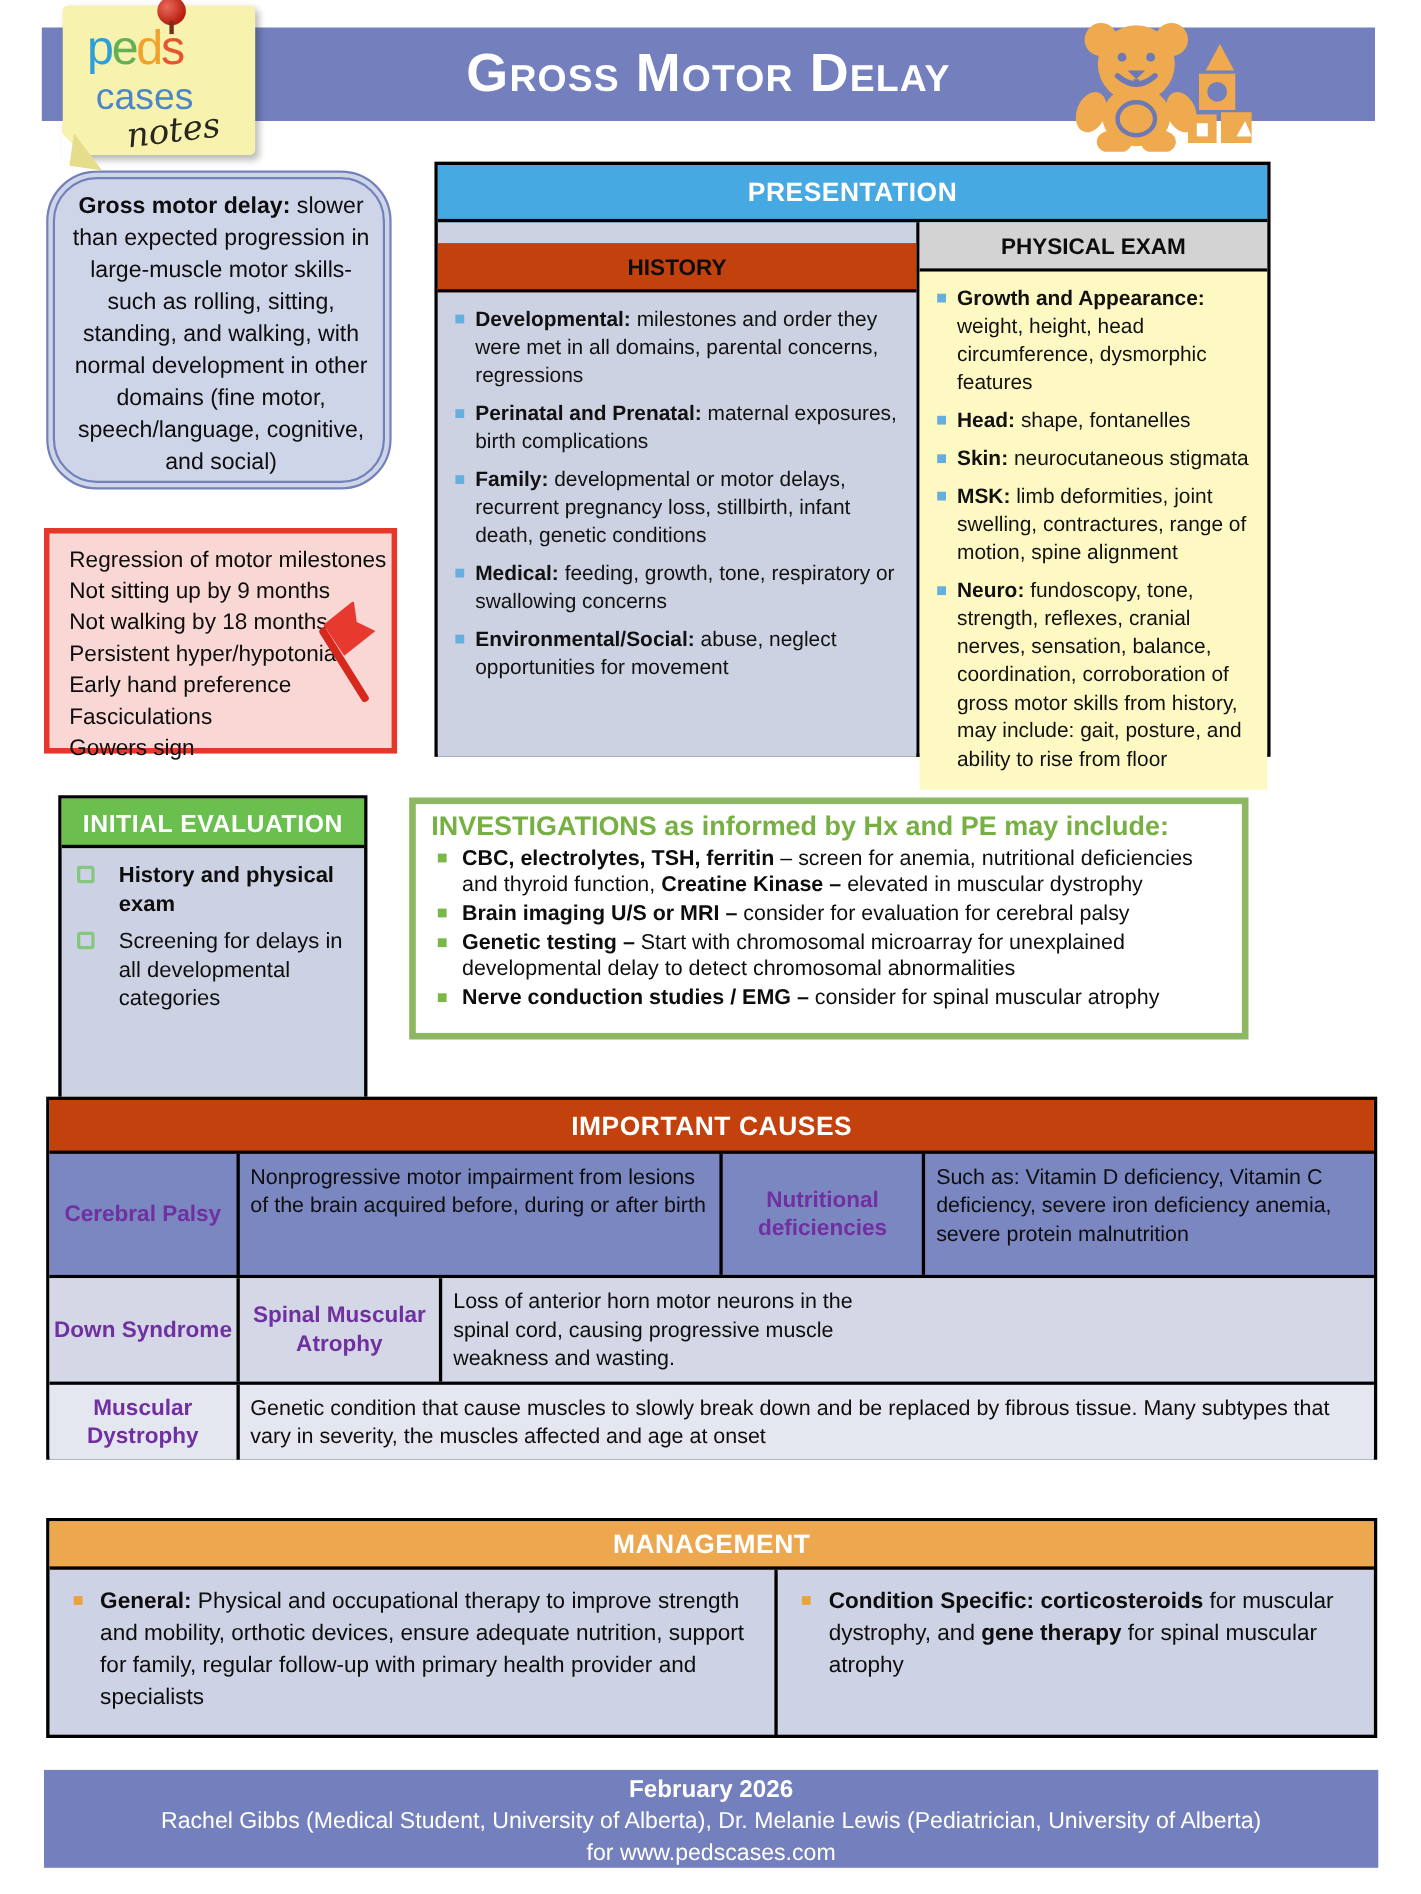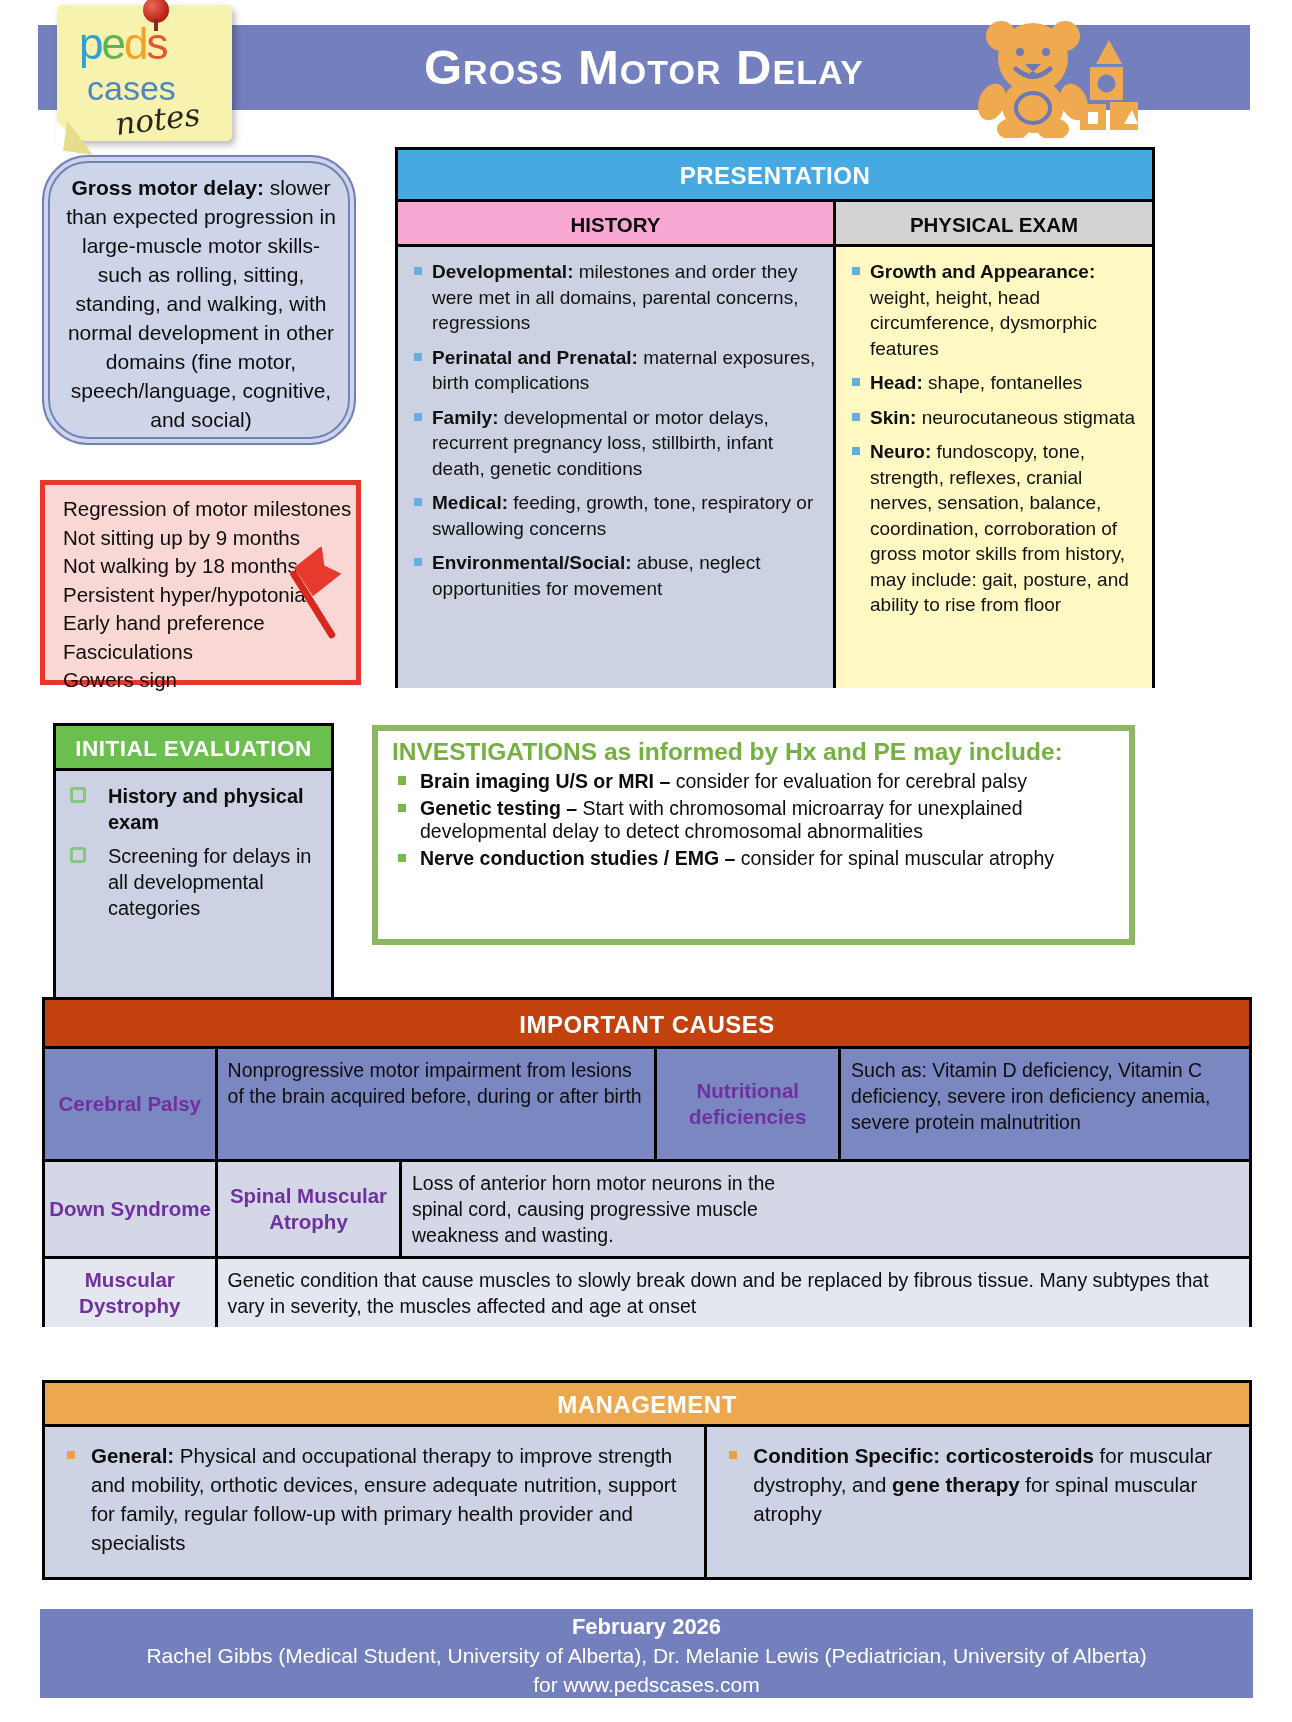--- a/index.html
+++ b/index.html
@@ -55,21 +55,21 @@
   .pres { position:absolute; left:395px; top:147px; width:760px; height:541px;
     border:3px solid #000; background:#cdd2e3; }
   .pres-head { height:52px; background:#47a9e1; border-bottom:3px solid #000;
     color:#fff; font-weight:bold; font-size:24px; text-align:center; line-height:52px; letter-spacing:.5px; }
   .pres-cols { display:flex; height:486px; }
   .pres-col { display:flex; flex-direction:column; }
   .pres-col.left  { width:438px; border-right:3px solid #000; }
   .pres-col.right { width:316px; }
   .col-head { height:45px; line-height:45px; text-align:center; font-weight:bold; font-size:20.5px;
     border-bottom:3px solid #000; color:#0d0d0d; }
-  .left  .col-head { background:#f9a8d4; }
+  .left  .col-head { background:#c2410c;margin-top:19px; }
   .right .col-head { background:#d3d3d3; }
   .col-body { flex:1; padding:12px 8px 6px 10px; font-size:19px; line-height:25.5px; }
   .left  .col-body { background:#cdd2e3; }
   .right .col-body { background:#fef9c3; }
   .pitem { position:relative; padding-left:24px; margin-bottom:9px; }
   .pitem .sq { position:absolute; left:6px; top:8px; width:8px; height:8px; background:#65aede; }
   .bseg { font-weight:bold; }
   
   .initeval { position:absolute; left:53px; top:723px; width:281px; height:294px;
     border:3px solid #000; background:#ccd2e3; }
@@ -199,37 +199,38 @@
           <div class="pitem"><span class="sq"></span><span><span class="bseg">Medical:</span><span> feeding, growth, tone, respiratory or swallowing concerns</span></span></div>
           <div class="pitem"><span class="sq"></span><span><span class="bseg">Environmental/Social:</span><span> abuse, neglect opportunities for movement</span></span></div>
         </div>
       </div>
       <div class="pres-col right">
         <div class="col-head">PHYSICAL EXAM</div>
         <div class="col-body">
           <div class="pitem"><span class="sq"></span><span><span class="bseg">Growth and Appearance:</span><span> weight, height, head circumference, dysmorphic features</span></span></div>
           <div class="pitem"><span class="sq"></span><span><span class="bseg">Head:</span><span> shape, fontanelles</span></span></div>
           <div class="pitem"><span class="sq"></span><span><span class="bseg">Skin:</span><span> neurocutaneous stigmata</span></span></div>
+          <div class="pitem"><span class="sq"></span><span><span class="bseg">MSK:</span><span> limb deformities, joint swelling, contractures, range of motion, spine alignment</span></span></div>
           <div class="pitem"><span class="sq"></span><span><span class="bseg">Neuro:</span><span> fundoscopy, tone, strength, reflexes, cranial nerves, sensation, balance, coordination, corroboration of gross motor skills from history, may include: gait, posture, and ability to rise from floor</span></span></div>
         </div>
       </div>
     </div>
   </div>
 
   <div class="initeval">
     <div class="initeval-head">INITIAL EVALUATION</div>
     <div class="initeval-body">
       <div class="citem bold"><span class="chk"></span><span>History  and physical exam</span></div>
       <div class="citem"><span class="chk"></span><span>Screening for delays in all developmental categories</span></div>
     </div>
   </div>
 
   <div class="invest">
     <div class="invest-title">INVESTIGATIONS as informed by Hx and PE may include:</div>
-    <div class="iitem"><span class="sq"></span></div>
+    <div class="iitem"><span class="sq"></span><span><span class="bseg">CBC, electrolytes, TSH, ferritin</span><span> – screen for anemia, nutritional deficiencies and thyroid function, </span><span class="bseg">Creatine Kinase –</span><span> elevated in muscular dystrophy</span></span></div>
     <div class="iitem"><span class="sq"></span><span><span class="bseg">Brain imaging U/S or MRI –</span><span> consider for evaluation for cerebral palsy</span></span></div>
     <div class="iitem"><span class="sq"></span><span><span class="bseg">Genetic testing –</span><span> Start with chromosomal microarray for unexplained developmental delay to detect chromosomal abnormalities</span></span></div>
     <div class="iitem"><span class="sq"></span><span><span class="bseg">Nerve conduction studies / EMG –</span><span> consider for spinal muscular atrophy</span></span></div>
   </div>
 
   <div class="causes">
     <div class="causes-head">IMPORTANT CAUSES</div>
     <div class="crow r1">
       <div class="ccell clabel">Cerebral Palsy</div>
       <div class="ccell cdesc cd1">Nonprogressive motor impairment from lesions of the brain acquired before, during or after birth</div>

